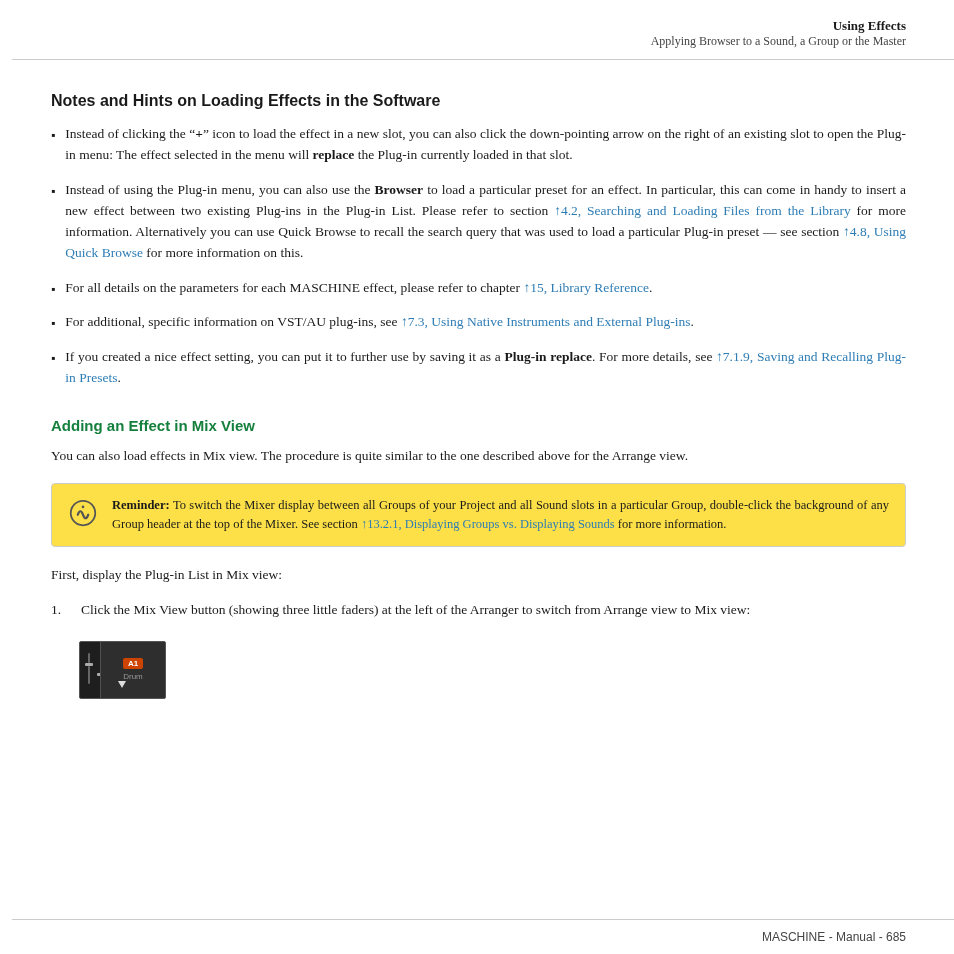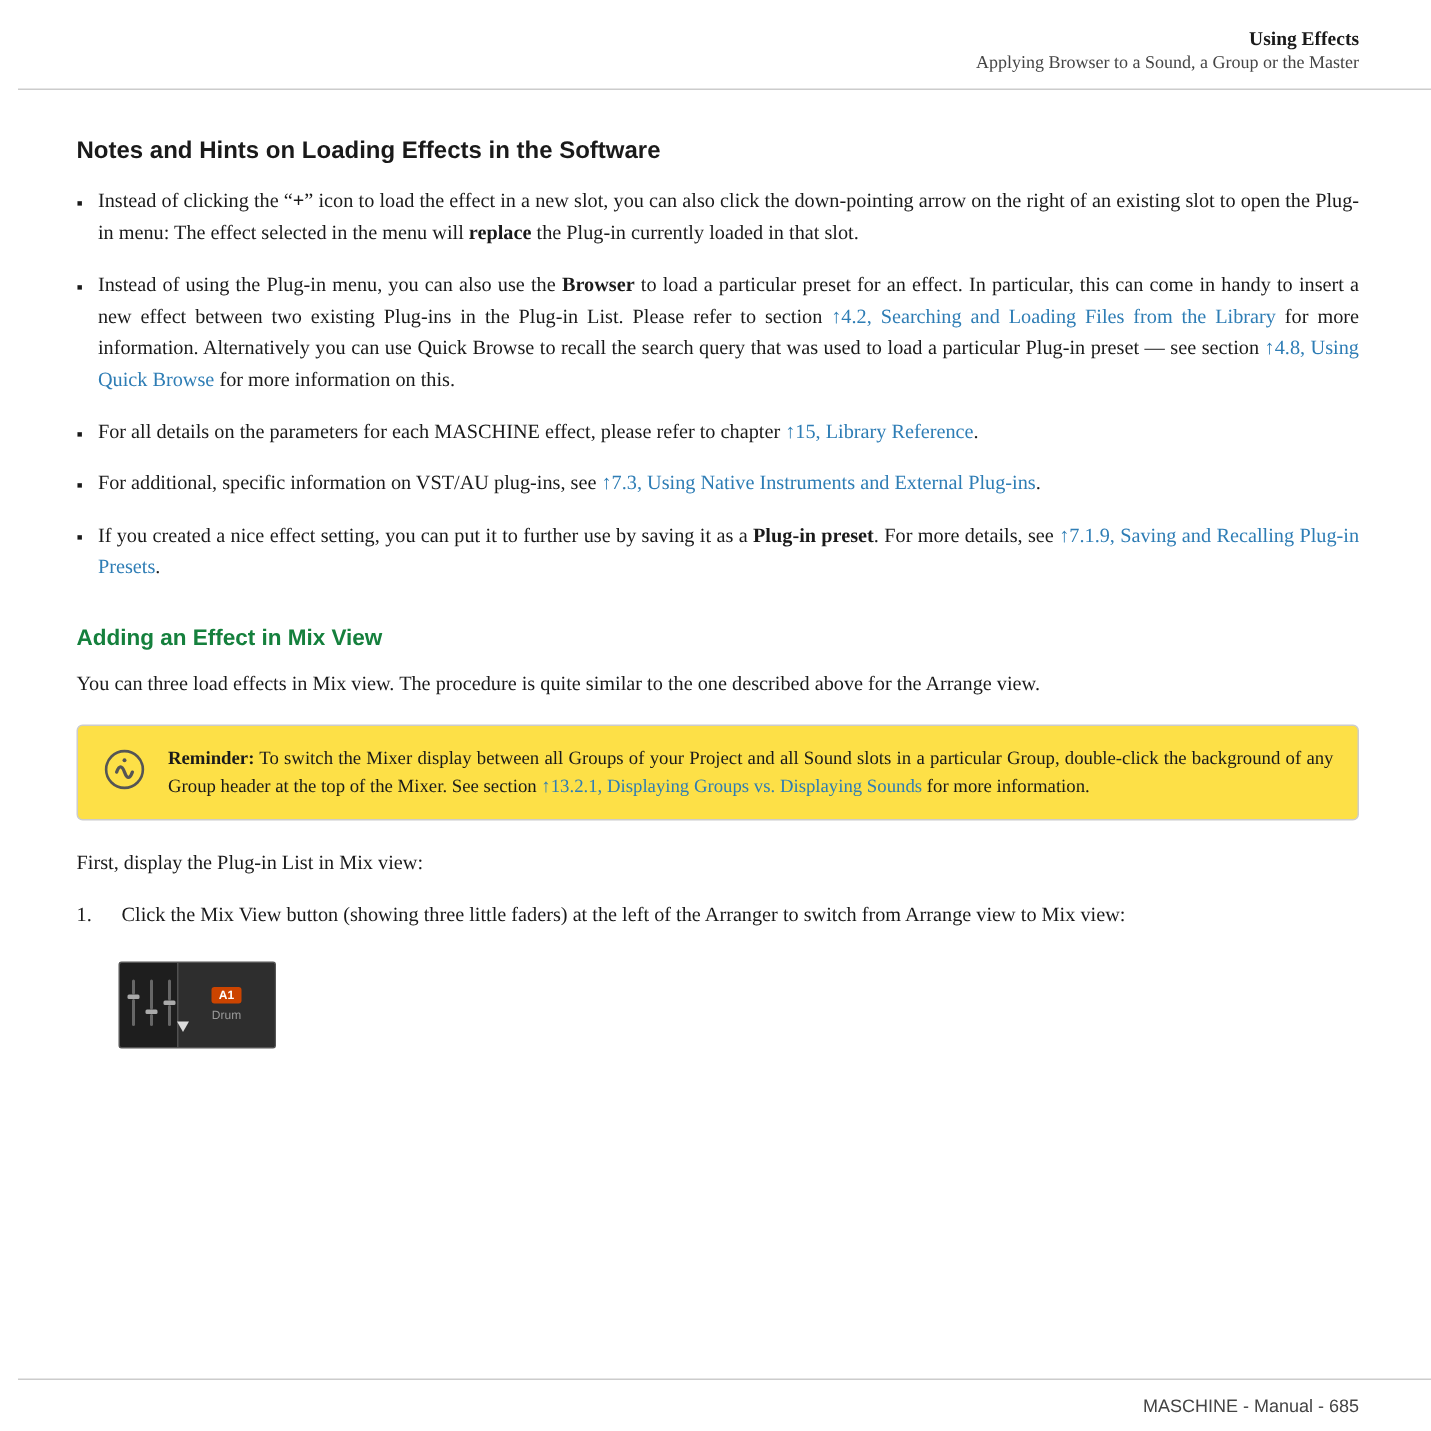--- a/index.html
+++ b/index.html
@@ -202,21 +202,21 @@
     }
 
     
     .screenshot-img {
       margin-top: 10px;
       margin-left: 28px;
       display: inline-block;
     }
 
     .screenshot-box {
-      width: 105px;
+      width: 87px;
       height: 58px;
       background: #1e1e1e;
       border: 1px solid #555;
       border-radius: 2px;
       position: relative;
       overflow: hidden;
     }
   </style>
 </head>
 <body>
@@ -262,31 +262,31 @@
       <li>
         <span class="bullet-marker">▪</span>
         <span class="bullet-text">
           For additional, specific information on VST/AU plug-ins, see <a class="link">↑7.3, Using Native Instruments and External Plug-ins</a>.
         </span>
       </li>
 
       <li>
         <span class="bullet-marker">▪</span>
         <span class="bullet-text">
-          If you created a nice effect setting, you can put it to further use by saving it as a <strong>Plug-in preset</strong>. For more details, see <a class="link">↑7.1.9, Saving and Recalling Plug-in Presets</a>.
+          If you created a nice effect setting, you can put it to further use by saving it as a <strong>Plug-in replace</strong>. For more details, see <a class="link">↑7.1.9, Saving and Recalling Plug-in Presets</a>.
         </span>
       </li>
 
     </ul>
 
     
     <h2 class="subsection-heading">Adding an Effect in Mix View</h2>
 
     
-    <p class="paragraph">You can three load effects in Mix view. The procedure is quite similar to the one described above for the Arrange view.</p>
+    <p class="paragraph">You can also load effects in Mix view. The procedure is quite similar to the one described above for the Arrange view.</p>
 
     
     <div class="info-box">
       <div class="info-box-icon">
         <svg viewBox="0 0 32 32" xmlns="http://www.w3.org/2000/svg">
           <circle cx="16" cy="16" r="14" fill="none" stroke="#555" stroke-width="2"></circle>
           <path d="M10 18 Q13 10 16 18 Q19 26 22 18" fill="none" stroke="#555" stroke-width="2.5" stroke-linecap="round" stroke-linejoin="round"></path>
           <circle cx="16" cy="9" r="1.5" fill="#555"></circle>
         </svg>
       </div>

